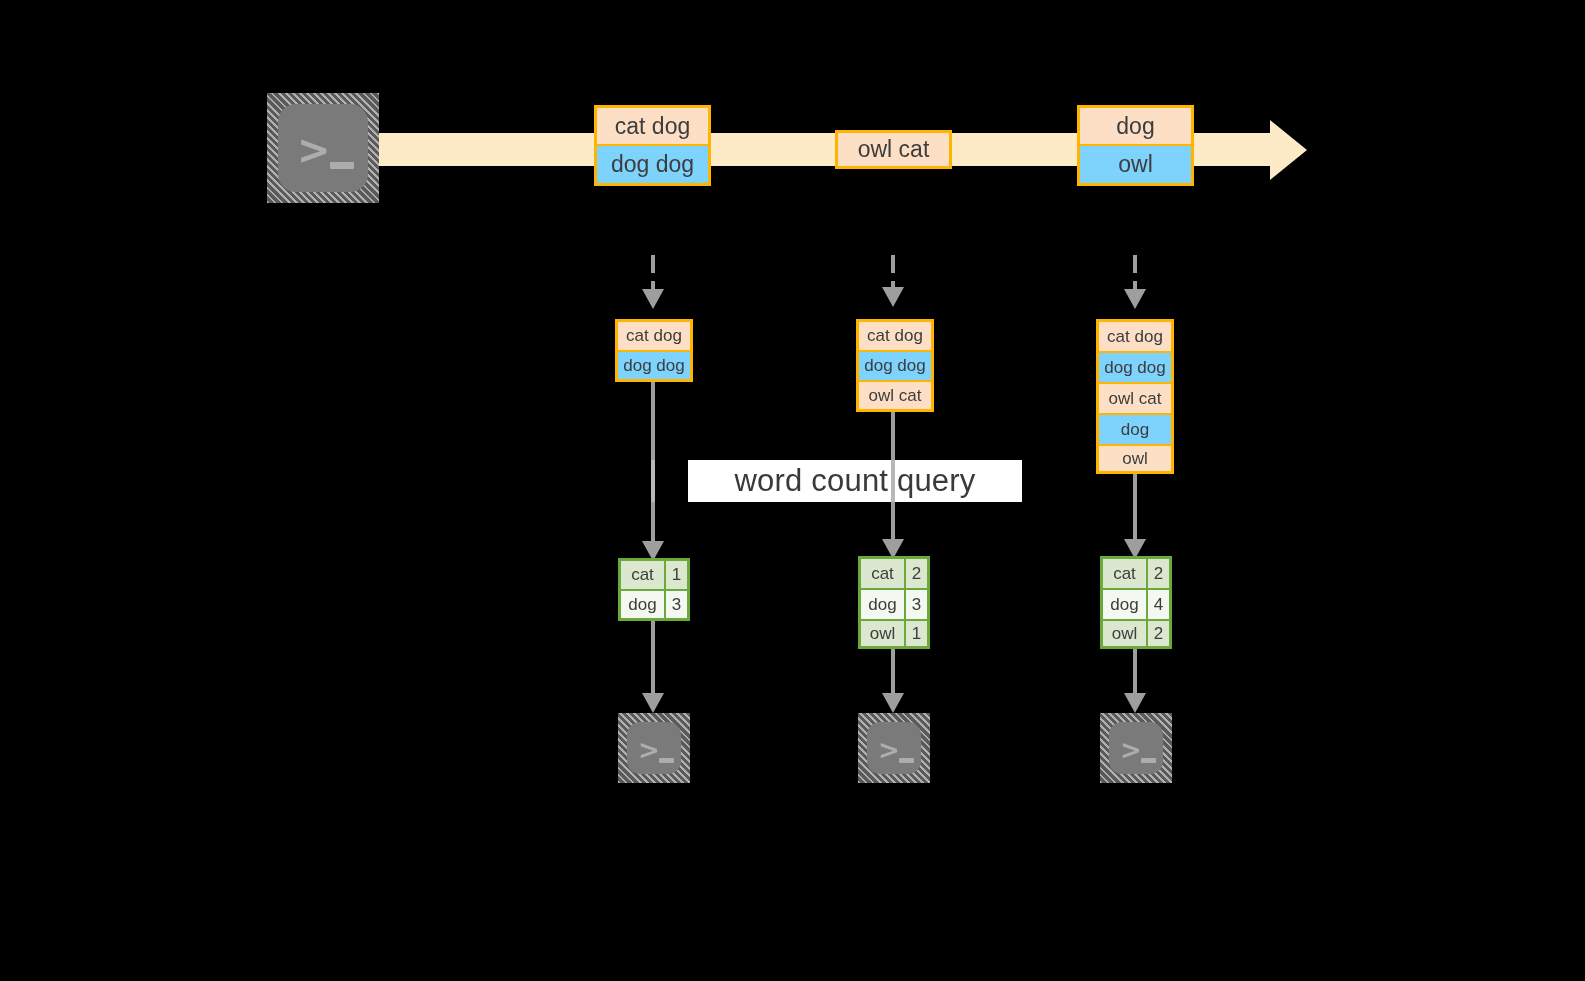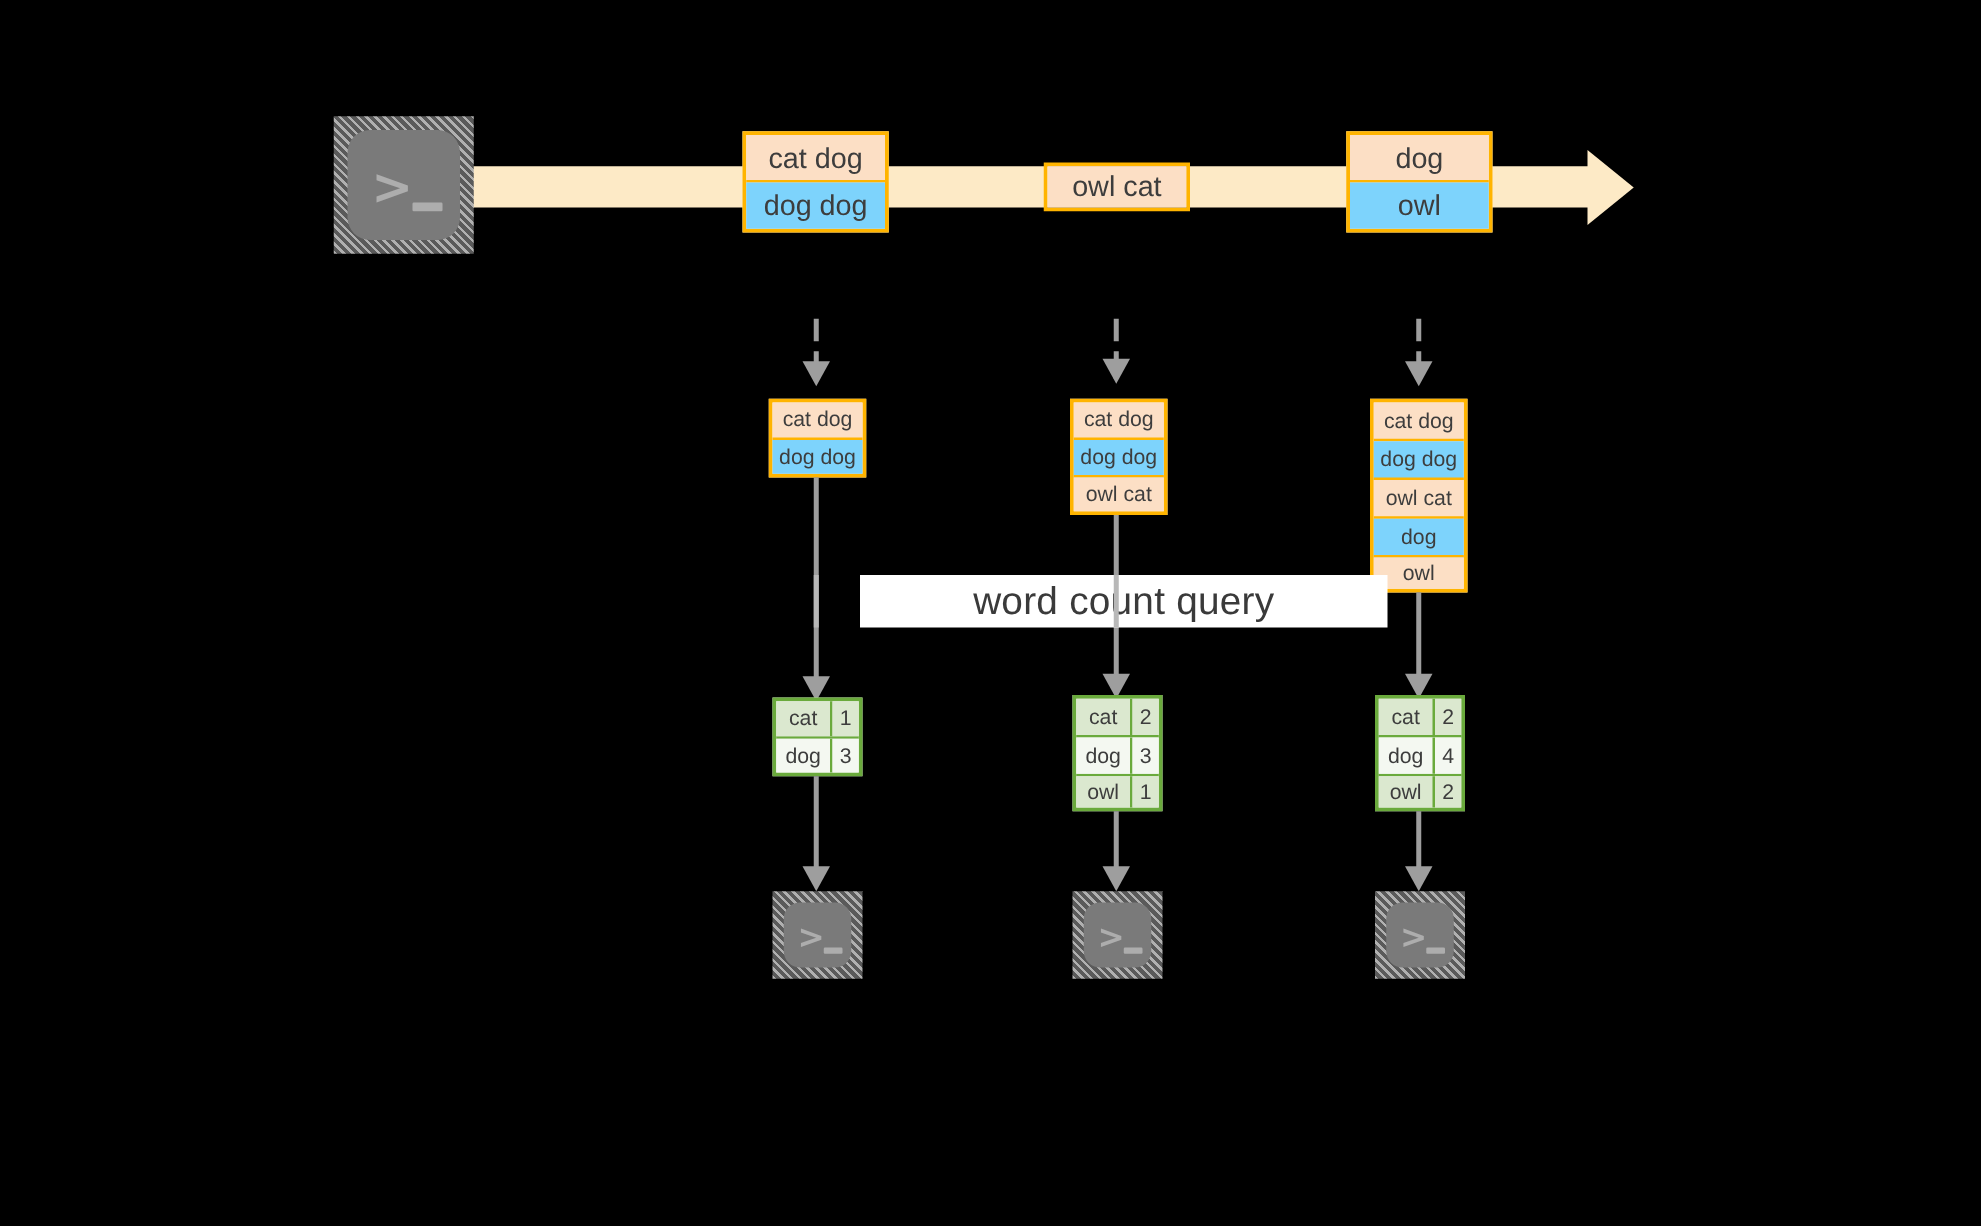--- a/index.html
+++ b/index.html
@@ -206,21 +206,21 @@
 
   <div class="conn-line" style="left:651px; top:382px; height:165px;"></div>
   <div class="conn-head" style="left:642px; top:541px;"></div>
 
   <div class="conn-line" style="left:891px; top:412px; height:133px;"></div>
   <div class="conn-head" style="left:882px; top:539px;"></div>
 
   <div class="conn-line" style="left:1133px; top:474px; height:71px;"></div>
   <div class="conn-head" style="left:1124px; top:539px;"></div>
 
-  <div class="query-banner" style="left:688px; top:460px; width:422px; height:42px;">
+  <div class="query-banner" style="left:688px; top:460px; width:334px; height:42px;">
     <span class="query-banner-label">word count query</span>
   </div>
 
   <div class="conn-line" style="left:651px; top:460px; height:42px; background:#b8b8b8;"></div>
   <div class="conn-line" style="left:891px; top:460px; height:42px; background:#b8b8b8;"></div>
 
   <div class="res-table" style="left:618px; top:558px; width:72px; height:63px;">
     <div class="res-row dark" style="height:30px;">
       <div class="res-cell word" style="width:45px; height:100%; font-size:17px;">cat</div>
       <div class="res-cell count" style="width:21px; height:100%; font-size:17px;">1</div>

